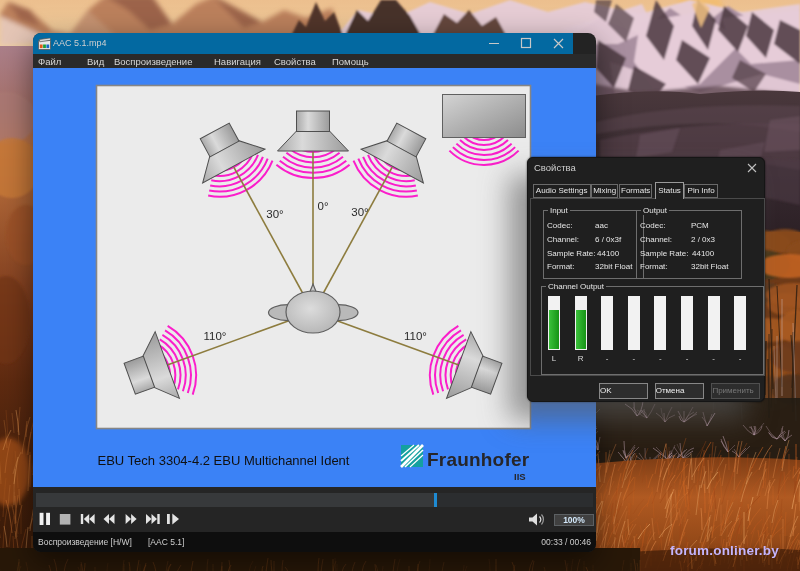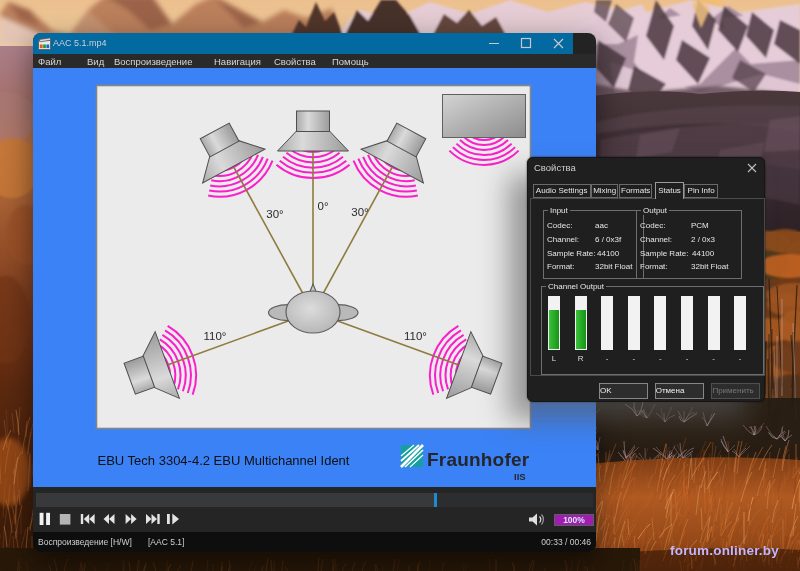--- a/index.html
+++ b/index.html
@@ -1147,21 +1147,21 @@
  <rect x="124.3" y="27" width="2.4" height="10"></rect>
  <rect x="134" y="27" width="2.8" height="10"></rect>
  <path d="M139.3 26.5 L139.3 37.5 L146 32 Z"></path>
 </g>
 <g>
  <path d="M496 30.5 L499.5 30.5 L504 26.5 L504 38.5 L499.5 34.5 L496 34.5 Z" fill="#dedede"></path>
  <path d="M506.5 29.5 A4.5 4.5 0 0 1 506.5 35.5" fill="none" stroke="#dedede" stroke-width="1.2"></path>
  <path d="M508.5 27.5 A7.5 7.5 0 0 1 508.5 37.5" fill="none" stroke="#9a9a9a" stroke-width="1.2"></path>
 </g>
 </svg>
-<div style="position:absolute;left:521px;top:26.5px;width:40px;height:12px;background:#a21caf;border:1px solid #5c6063;box-sizing:border-box;text-align:center;line-height:10px;font-size:8.5px;color:#d2e8fa;font-weight:bold">100%</div>
+<div style="position:absolute;left:521px;top:26.5px;width:40px;height:12px;background:#404040;border:1px solid #5c6063;box-sizing:border-box;text-align:center;line-height:10px;font-size:8.5px;color:#d2e8fa;font-weight:bold">100%</div>
   </div>
   <div id="statusbar">
     <span style="position:absolute;left:5px;top:5px">Воспроизведение [H/W]</span>
     <span style="position:absolute;left:115px;top:5px">[AAC 5.1]</span>
     <span style="position:absolute;right:5px;top:5px">00:33 / 00:46</span>
   </div>
 </div>
 <div id="dlg">
   <div style="position:absolute;left:6px;top:4px;font-size:9.5px;color:#cfcfcf">Свойства</div>
   <svg width="10" height="10" viewBox="0 0 10 10" style="position:absolute;right:7px;top:5px">

